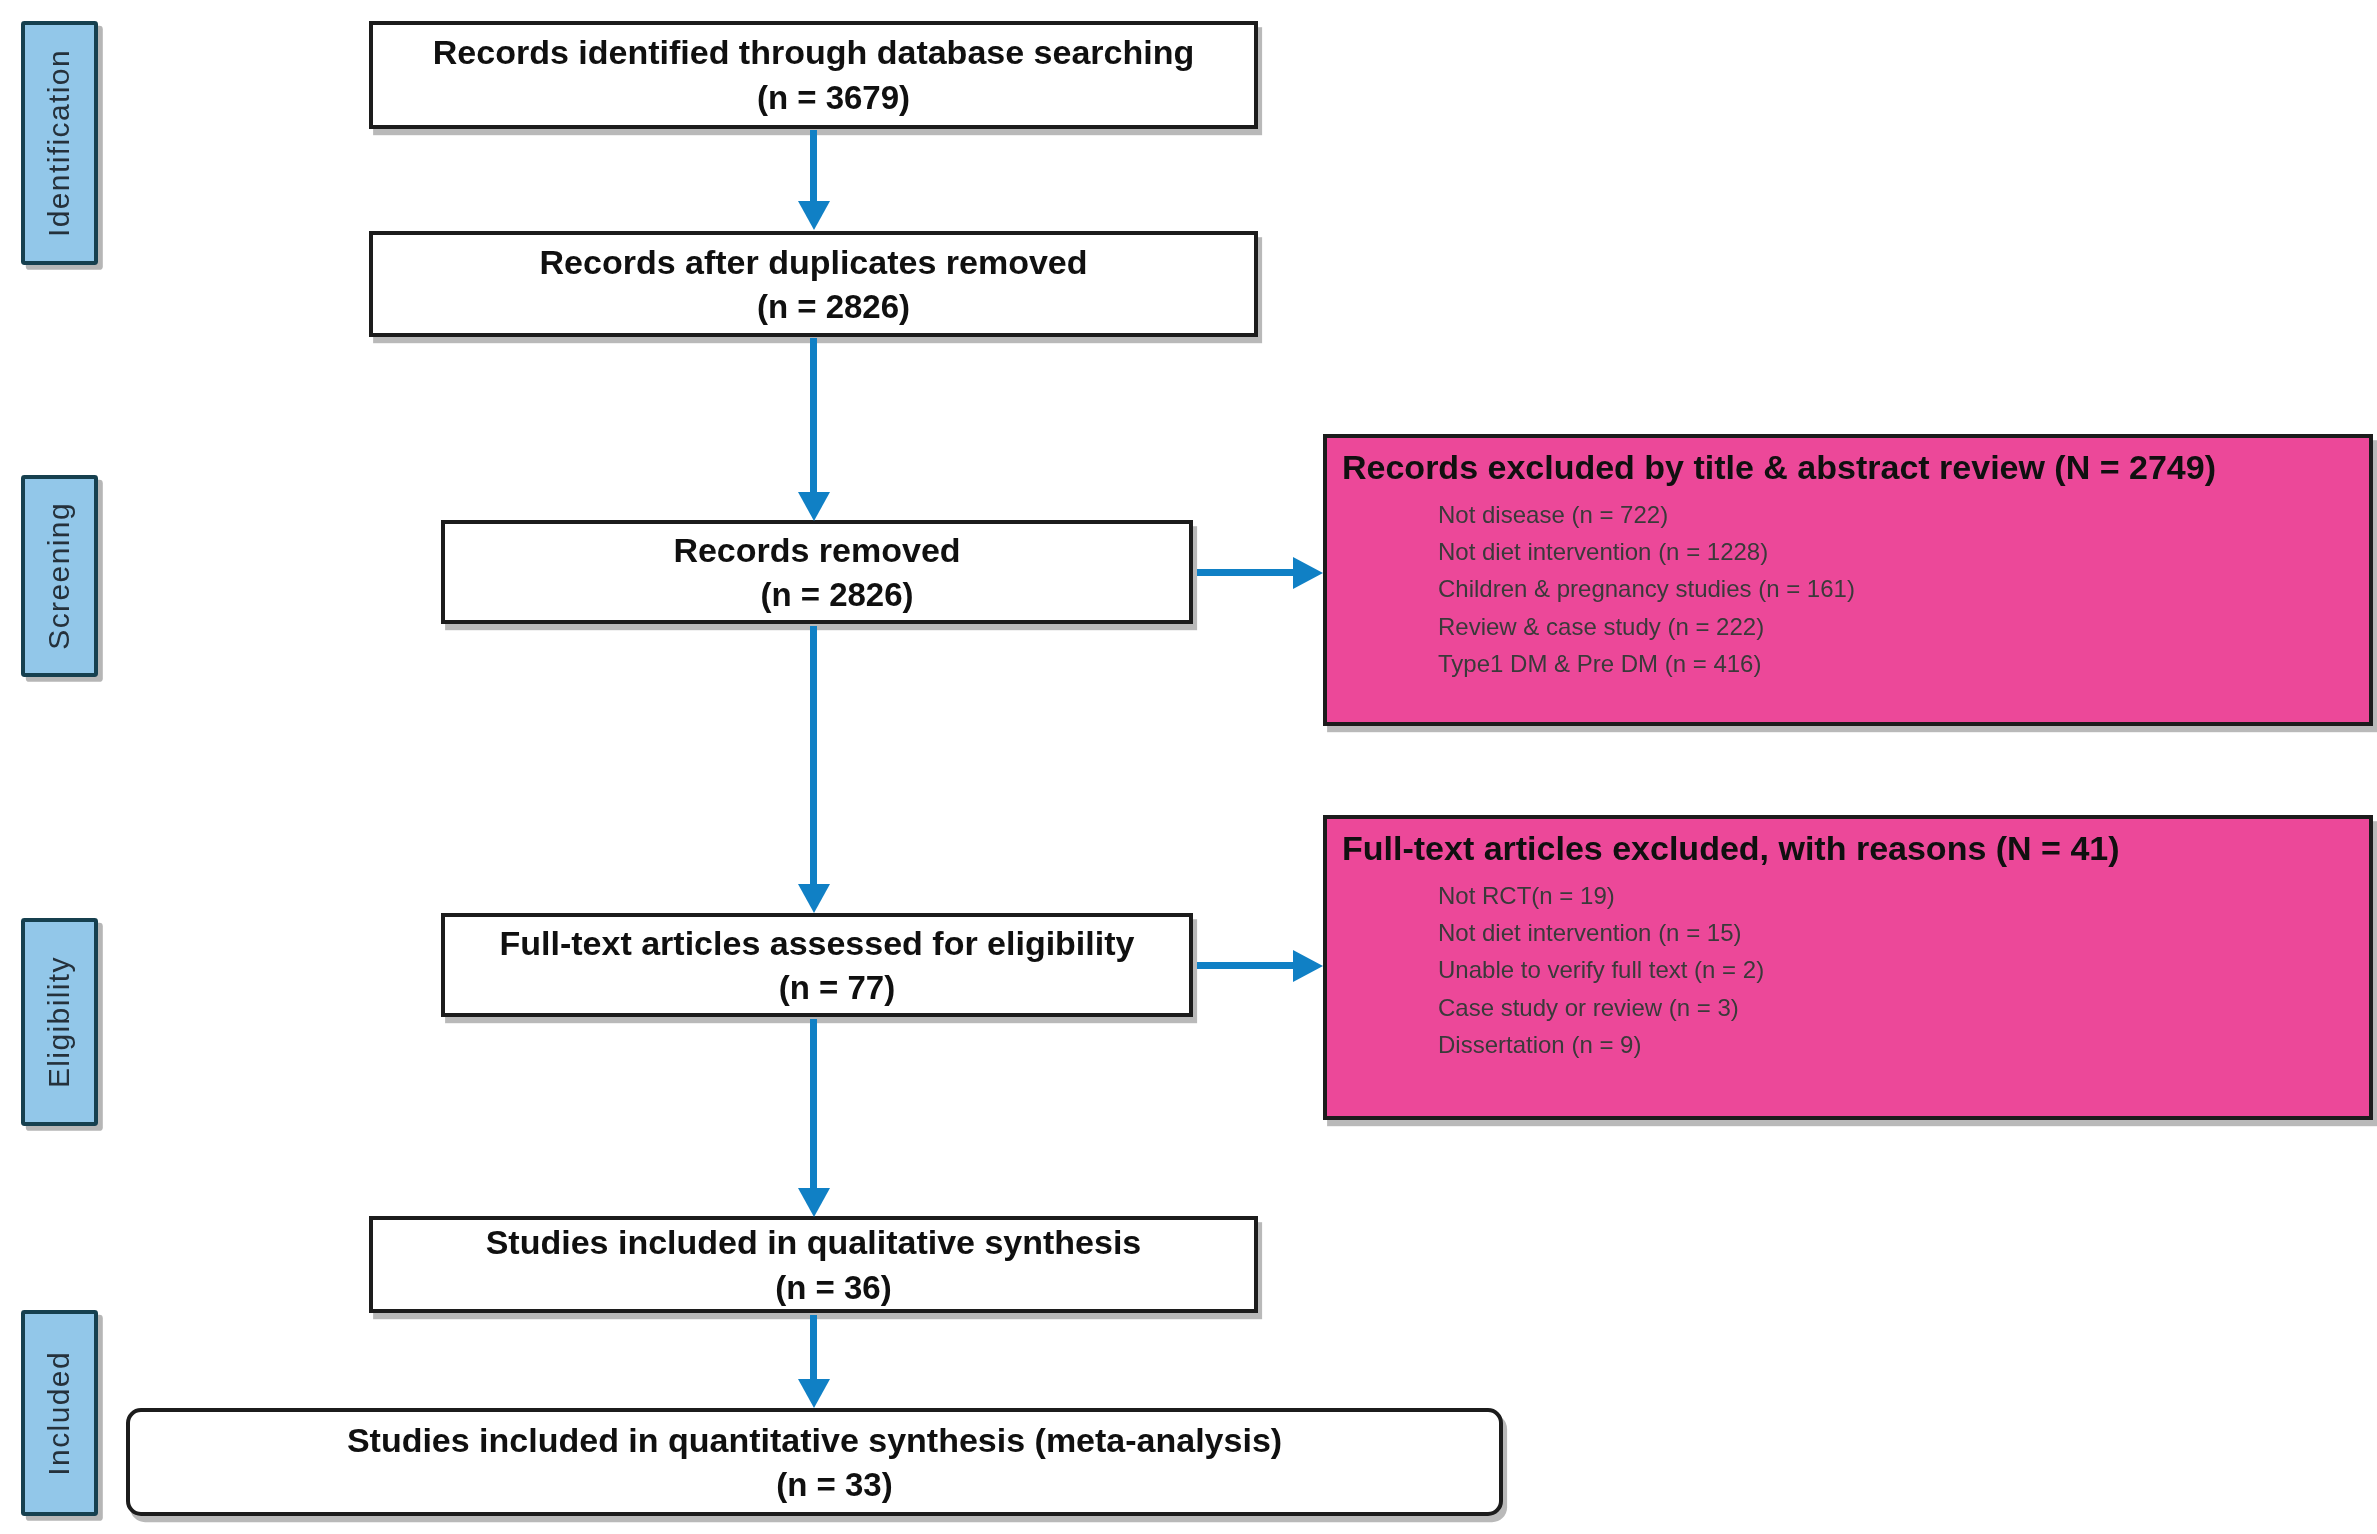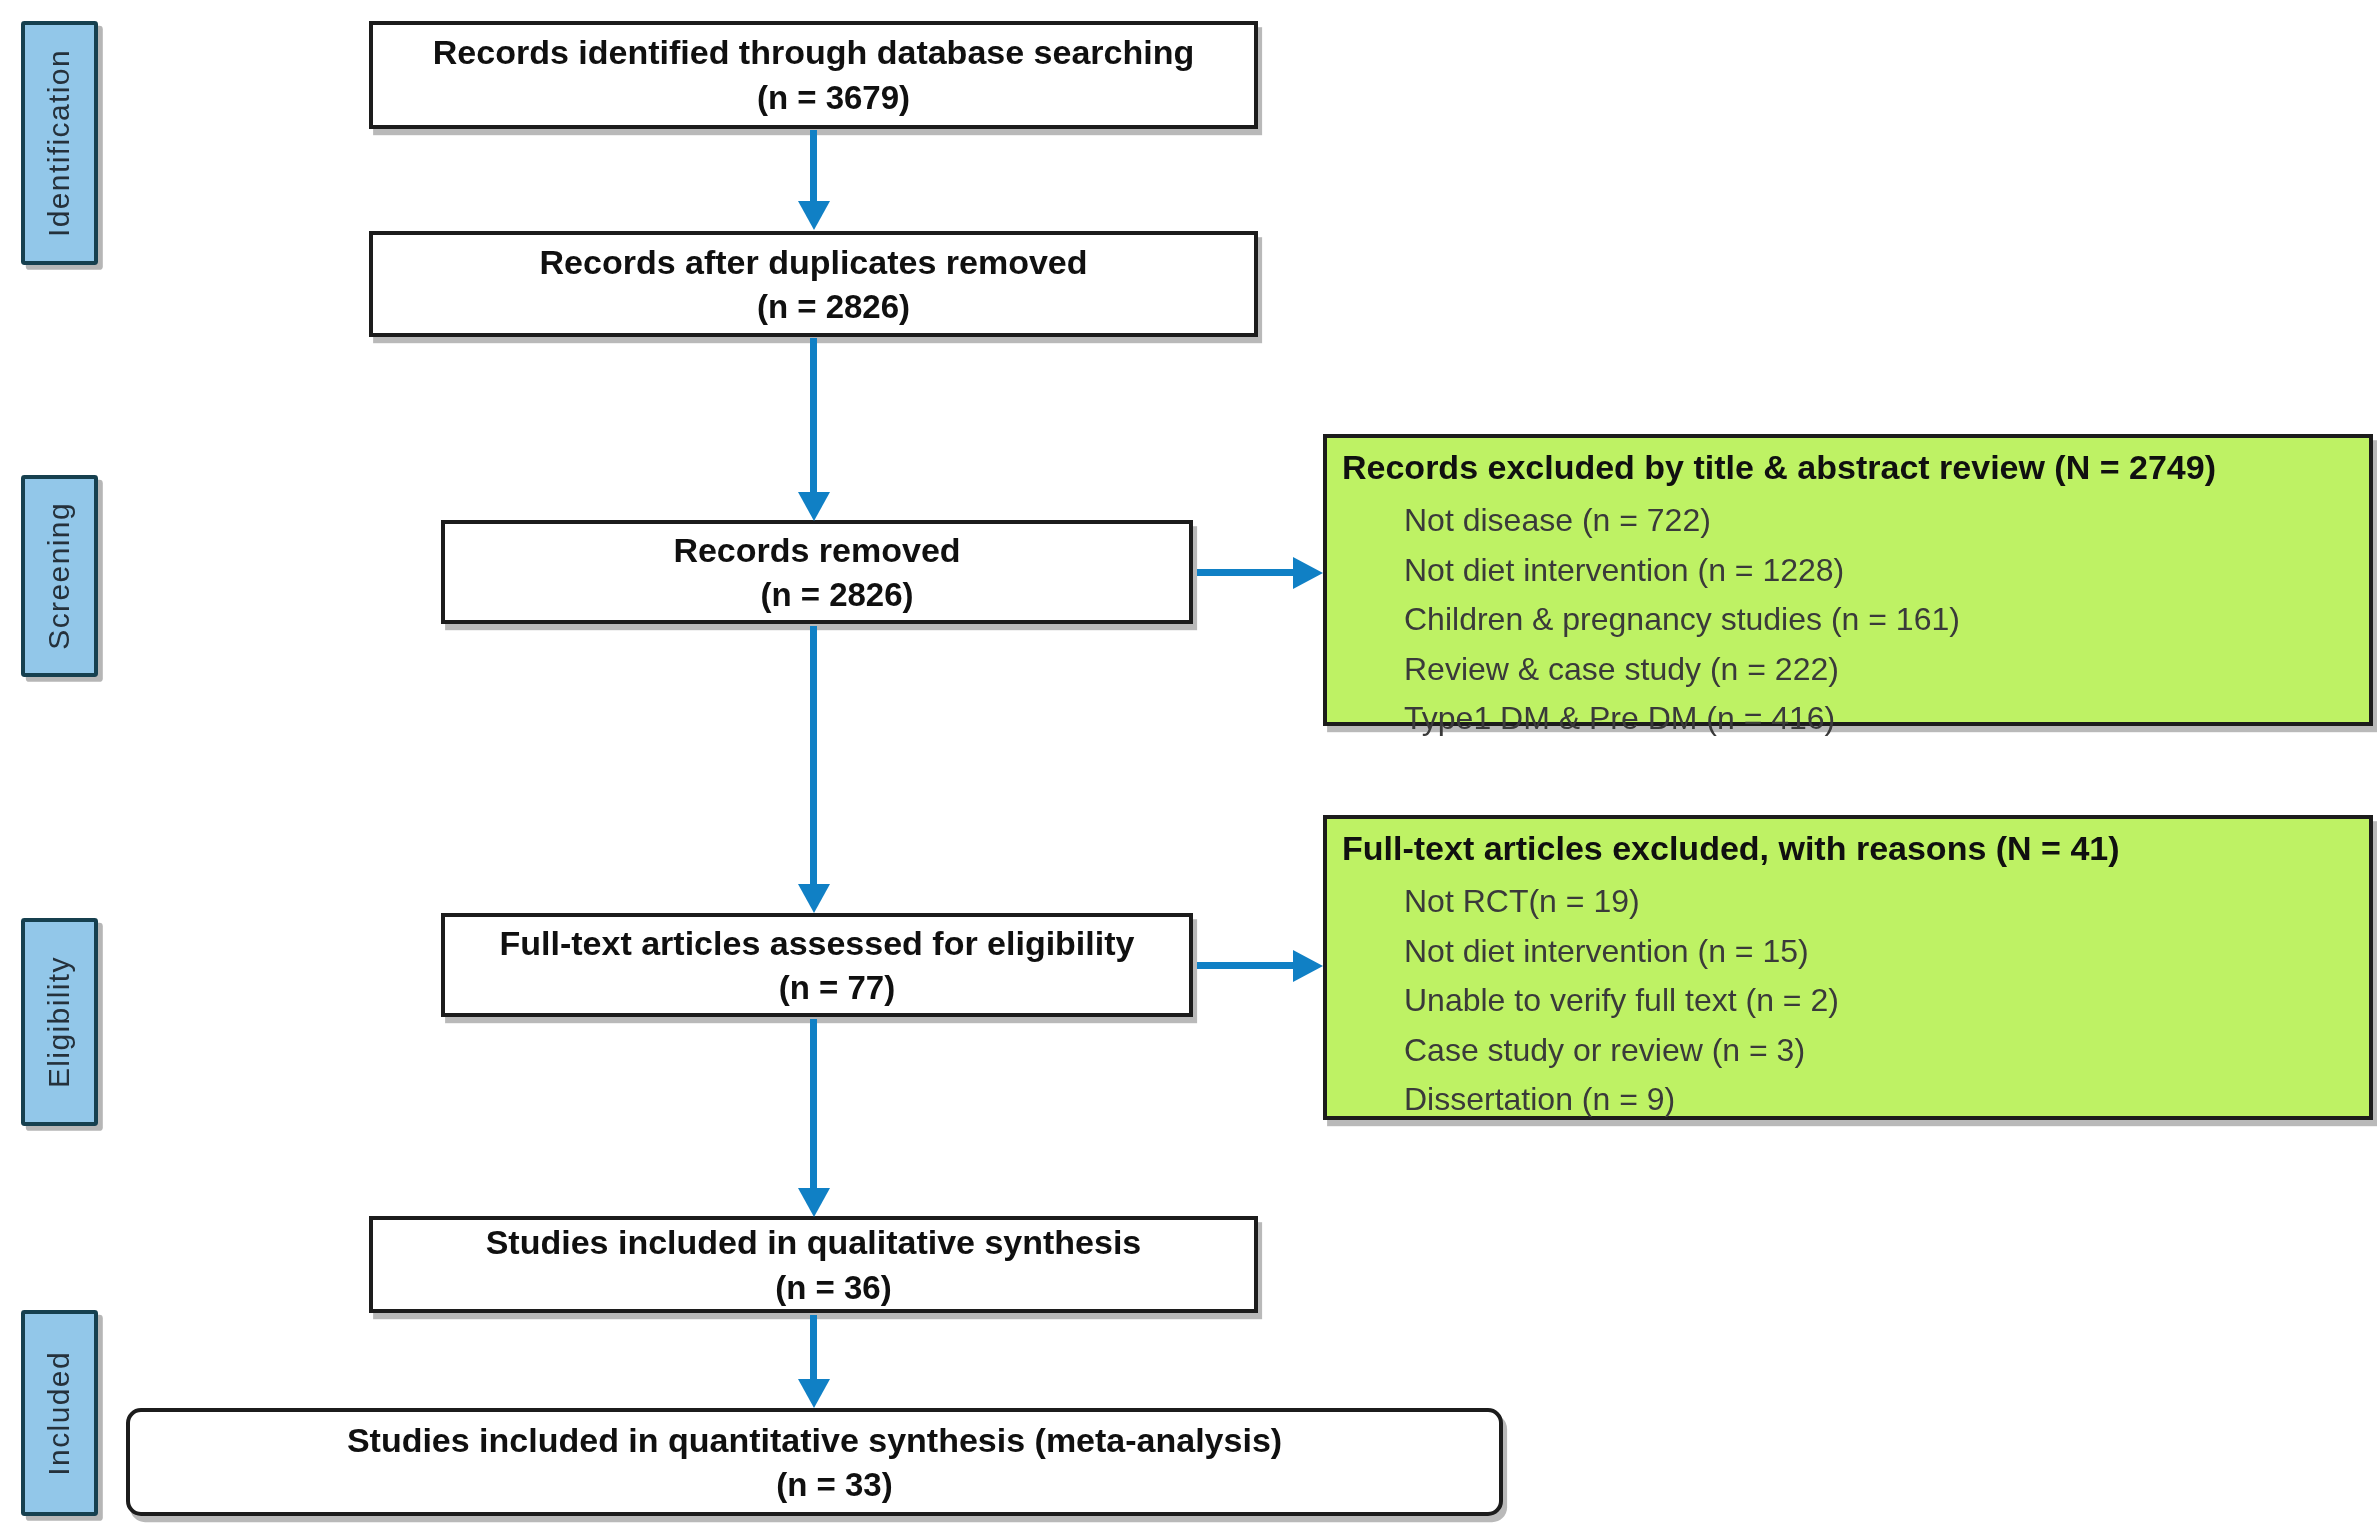--- a/index.html
+++ b/index.html
@@ -61,38 +61,38 @@
     font-size: 33px;
     font-weight: bold;
     color: #101010;
     line-height: 1.0;
     margin-left: 40px;
   }
 
   
   .excl-box {
     position: absolute;
-    background: #bef264;
+    background: #ec4899;
     border: 4.1px solid #1c1c1c;
     box-shadow: 4.1px 6.2px 0 rgba(128,128,128,0.55);
     box-sizing: border-box;
     padding: 11px 13.7px 6.9px 15px;
   }
   .excl-box .excl-header {
     font-size: 34px;
     font-weight: bold;
     color: #101010;
     line-height: 1.1;
     margin-bottom: 9.6px;
   }
   .excl-box .excl-item {
-    font-size: 32px;
+    font-size: 24px;
     font-weight: 400;
     color: #3a3a3a;
-    margin-left: 62px;
+    margin-left: 96px;
     line-height: 1.55;
   }
 
   
   .v-arrow {
     position: absolute;
     width: 33px;
     display: flex;
     flex-direction: column;
     align-items: center;

